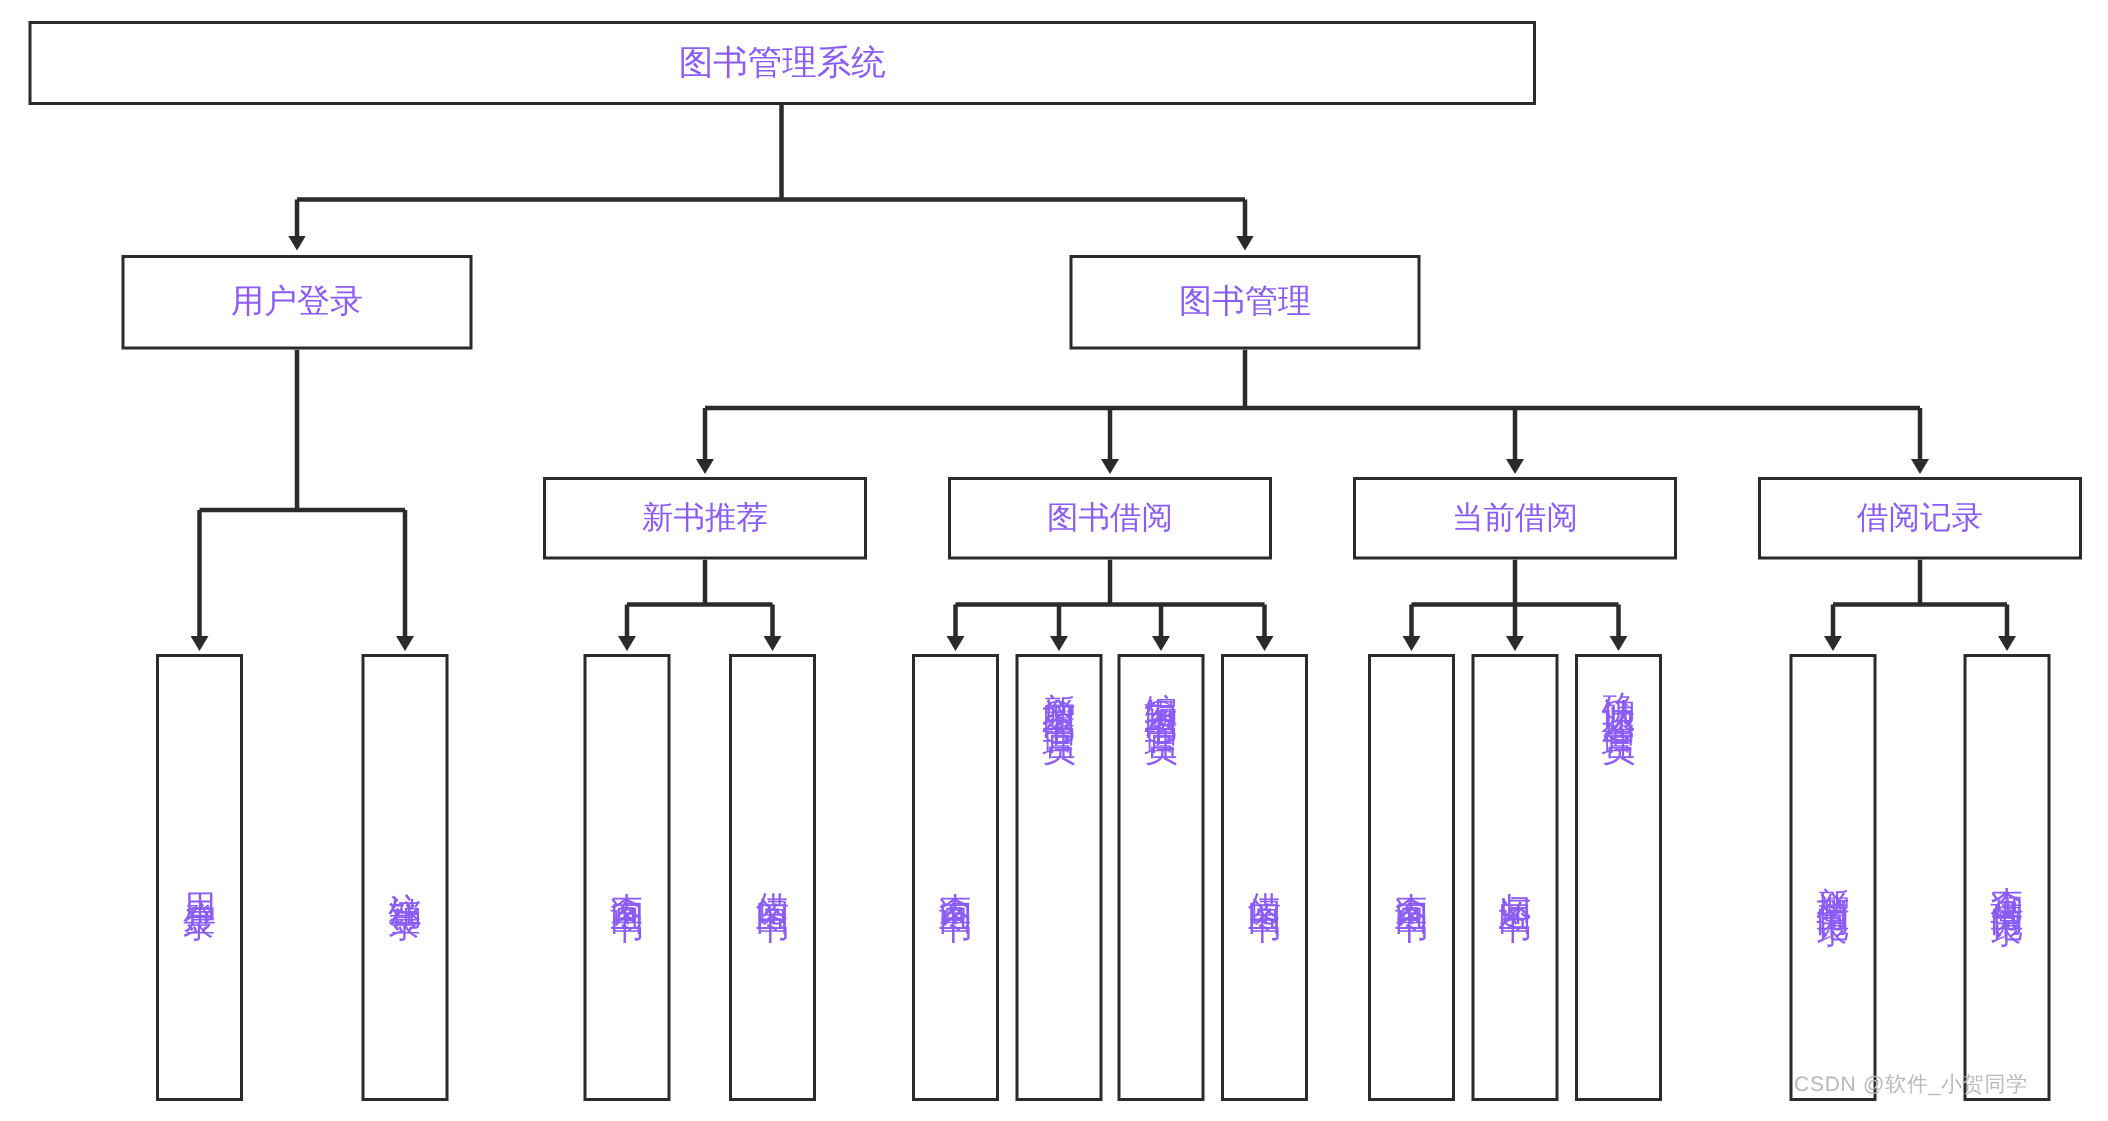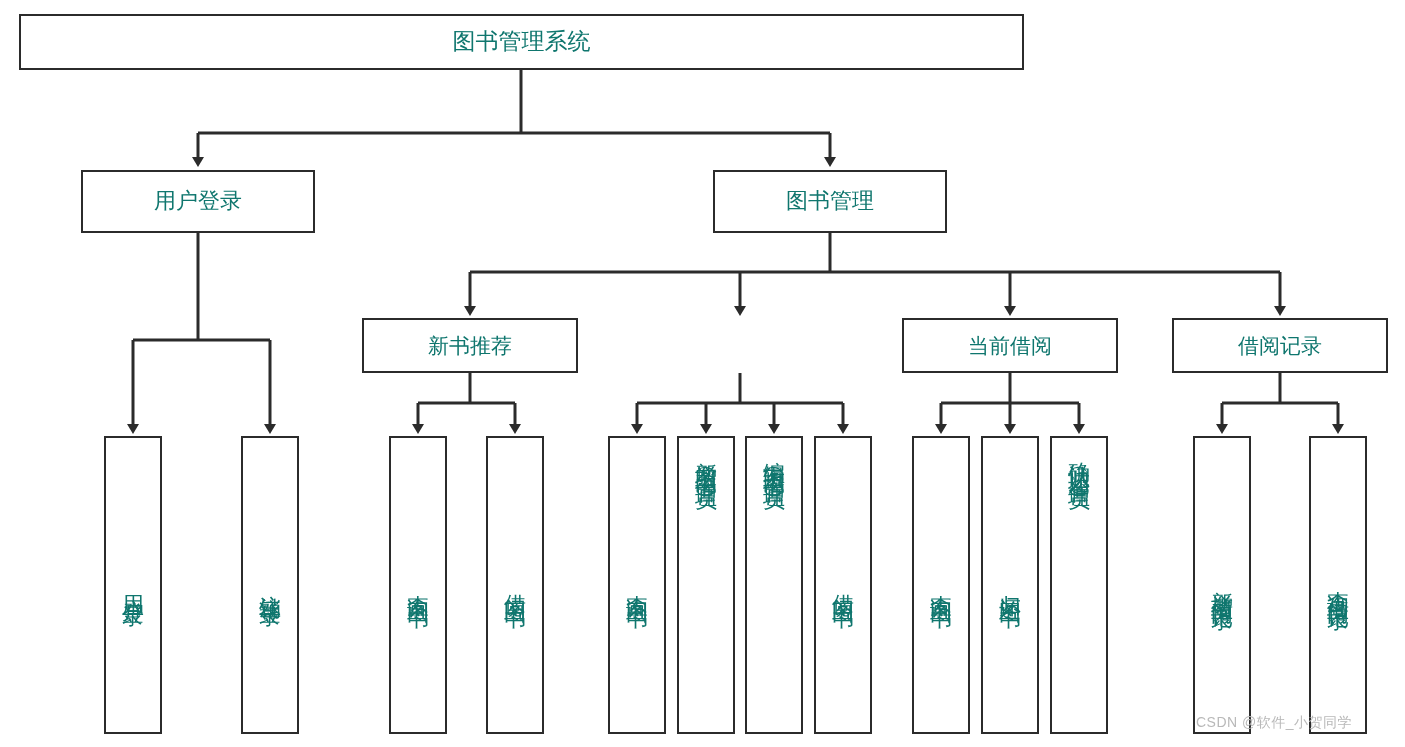--- a/index.html
+++ b/index.html
@@ -23,21 +23,21 @@
     top: 0;
     width: 1405px;
     height: 747px;
     pointer-events: none;
   }
   .node {
     position: absolute;
     box-sizing: border-box;
     border: 2px solid #2b2b2b;
     background: #ffffff;
-    color: #0f766e;
+    color: #8b5cf6;
     display: flex;
     align-items: center;
     justify-content: center;
     text-align: center;
     line-height: 1.12;
   }
   .node.root {
     font-size: 23px;
   }
   .node.lvl2 {
@@ -132,20 +132,23 @@
   <div class="node lvl2" style="left:81px; top:170px; width:234px; height:63px;">
     <span>用户登录</span>
   </div>
   <div class="node lvl2" style="left:713px; top:170px; width:234px; height:63px;">
     <span>图书管理</span>
   </div>
 
   <div class="node lvl3" style="left:362px; top:318px; width:216px; height:55px;">
     <span>新书推荐</span>
   </div>
+  <div class="node lvl3" style="left:632px; top:318px; width:216px; height:55px;">
+    <span>图书借阅</span>
+  </div>
   <div class="node lvl3" style="left:902px; top:318px; width:216px; height:55px;">
     <span>当前借阅</span>
   </div>
   <div class="node lvl3" style="left:1172px; top:318px; width:216px; height:55px;">
     <span>借阅记录</span>
   </div>
 
   <div class="node leaf" style="left:104px; top:436px; width:58px; height:298px;">
     <span class="vtext">用户登录</span>
   </div>

